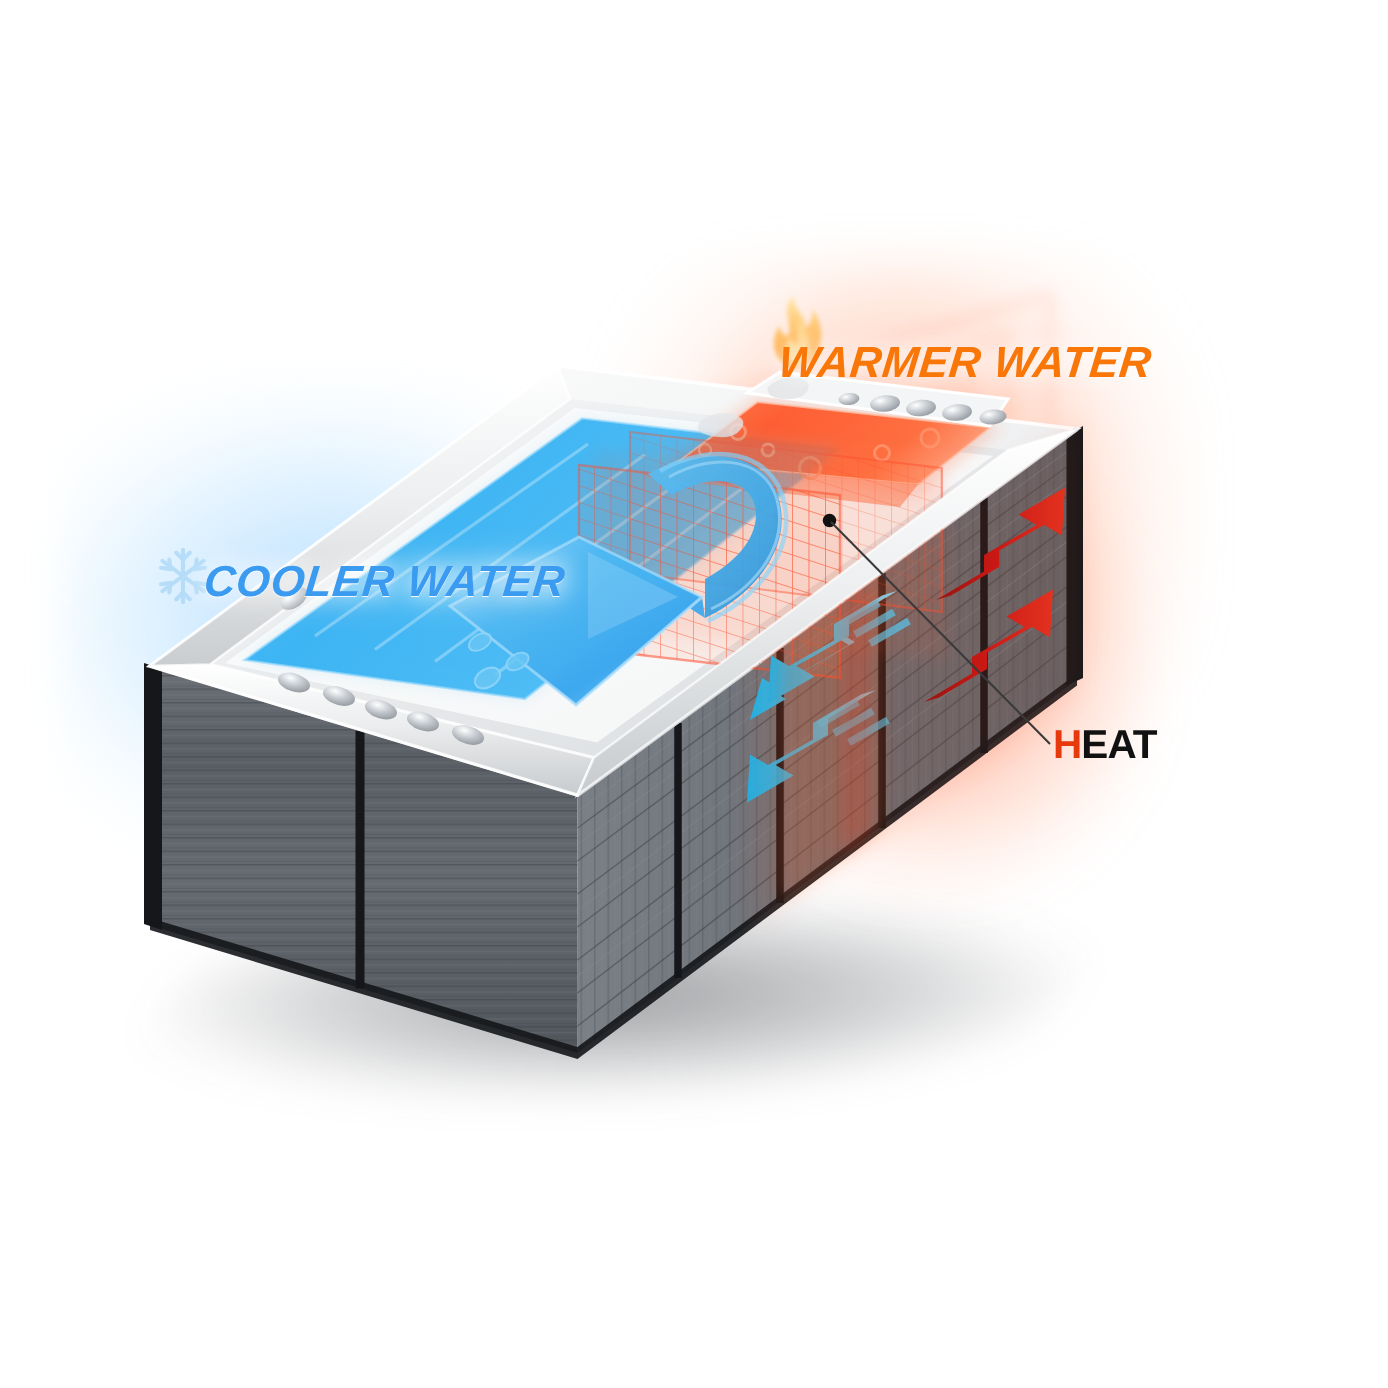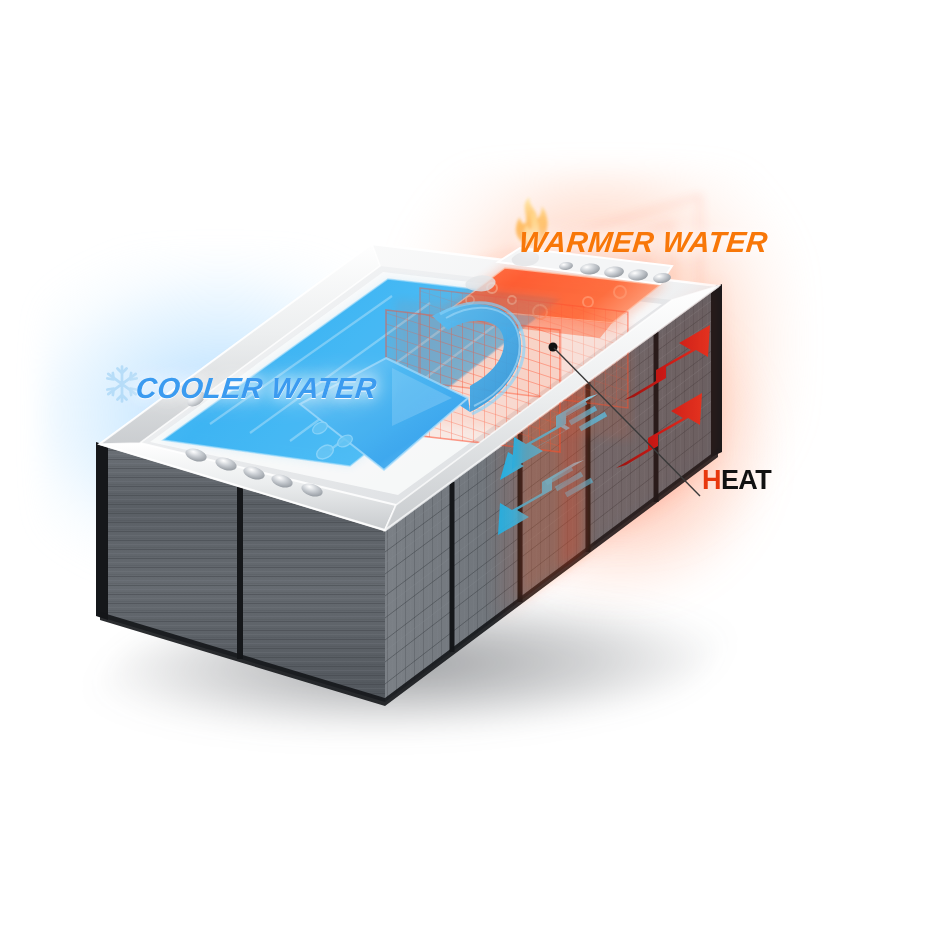--- a/index.html
+++ b/index.html
@@ -74,21 +74,21 @@
     position:absolute;left:100px;top:362px;width:44px;height:44px;
     opacity:.55;
   }
   #flame-icon{
     position:absolute;left:508px;top:196px;width:46px;height:52px;
     opacity:.95;
   }
 
   
   #hpg-label{
-    position:absolute;left:702px;top:468px;
+    position:absolute;left:702px;top:484px;
     line-height:.92;
   }
   #hpg-label .hline{
     font-size:27px;font-weight:bold;color:#111111;
     letter-spacing:-.6px;white-space:nowrap;
     display:block;
   }
   #hpg-label .hl{color:#e8380d;}
   #hpg-label .tm{
     font-size:10px;vertical-align:super;letter-spacing:0;color:#111;

